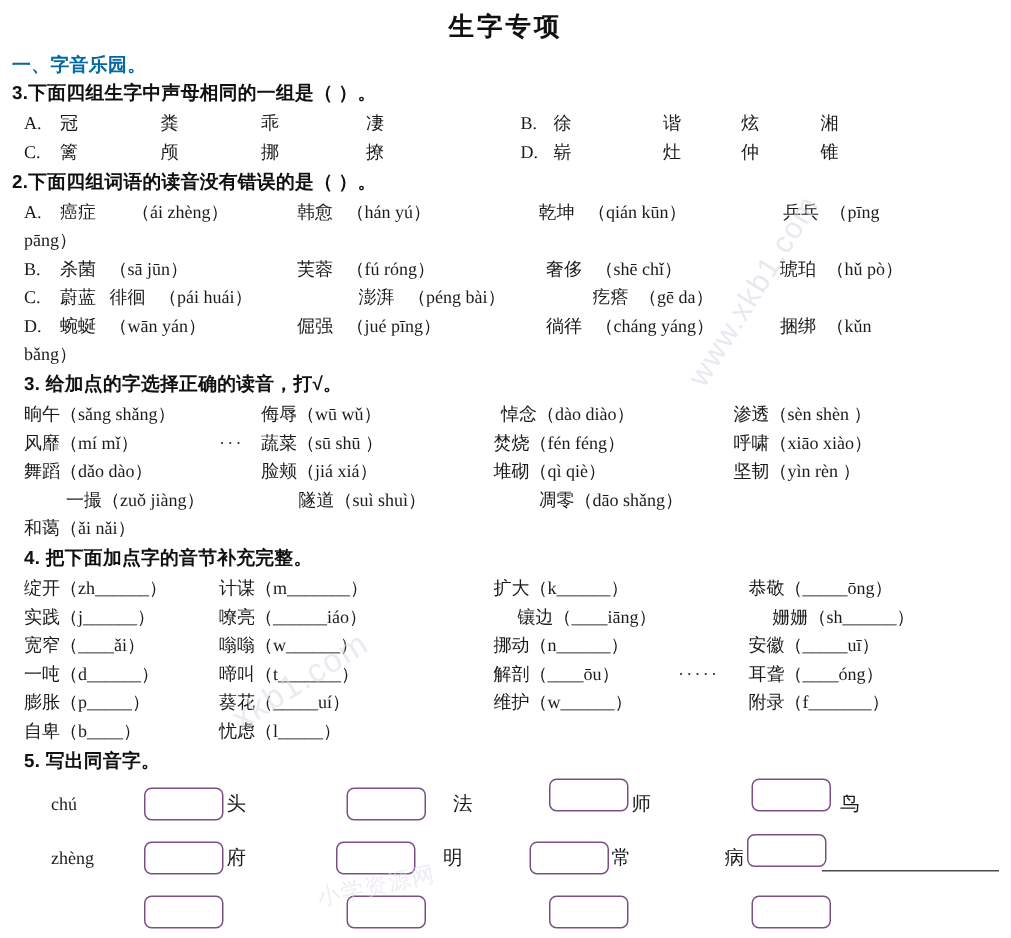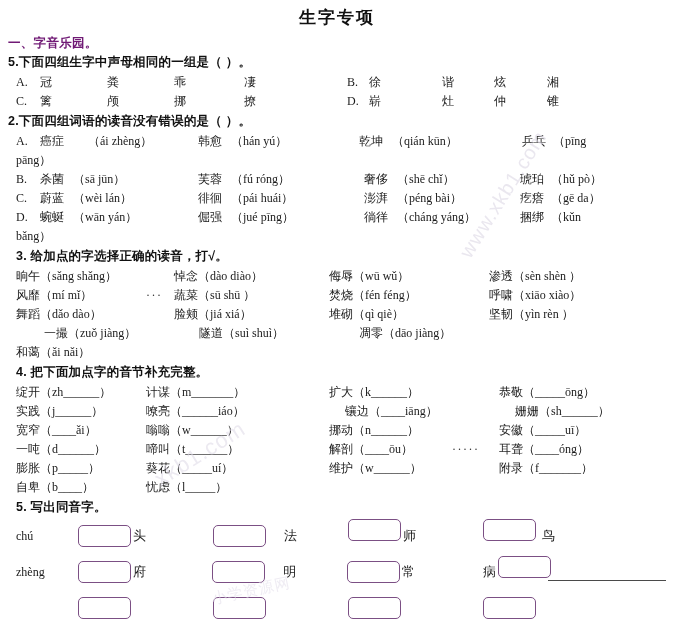--- a/index.html
+++ b/index.html
@@ -62,21 +62,21 @@
     font-weight: bold;
     letter-spacing: 2px;
     margin: 2px 0 6px 0;
     color: #111;
   }
   
   .sec-head {
     font-family: Liberation Mono, monospace;
     font-weight: bold;
     font-size: 12.5px;
-    color: #701a75;
+    color: #0369a1;
     margin: 1px 0 2px 0;
     letter-spacing: .3px;
   }
   .q-head {
     font-family: "Liberation Sans", sans-serif;
     font-weight: bold;
     font-size: 12.5px;
     color: #111;
     margin: 2px 0 2px 0;
     letter-spacing: .2px;
@@ -107,20 +107,21 @@
   .box-row {
     display: flex;
     align-items: center;
     padding-left: 8px;
     height: 36px;
   }
   .box-label {
     width: 62px;
     font-size: 12px;
     flex: 0 0 62px;
+    margin-left: 18px;
   }
   .box-group {
     display: flex;
     align-items: center;
     white-space: nowrap;
   }
   .wbox {
     display: inline-block;
     width: 53px;
     height: 22px;
@@ -150,21 +151,21 @@
 <div class="page">
 
   <div class="watermark wm-1">www.xkb1.com</div>
   <div class="watermark wm-2">xkb1.com</div>
   <div class="watermark wm-3">小学资源网</div>
 
   <div class="doc-title">生字专项</div>
 
   <div class="sec-head">一、字音乐园。</div>
 
-  <div class="q-head">5.下面四组生字中声母相同的一组是（        ）。</div>
+  <div class="q-head">3.下面四组生字中声母相同的一组是（        ）。</div>
   <div class="row">
     <span class="cell" style="width:24px">A.</span>
     <span class="cell han" style="width:67px">冠</span>
     <span class="cell han" style="width:67px">粪</span>
     <span class="cell han" style="width:70px">乖</span>
     <span class="cell han" style="width:103px">凄</span>
     <span class="cell" style="width:22px">B.</span>
     <span class="cell han" style="width:73px">徐</span>
     <span class="cell han" style="width:52px">谐</span>
     <span class="cell han" style="width:53px">炫</span>
@@ -206,21 +207,20 @@
     <span class="cell py" style="width:133px">（fú róng）</span>
     <span class="cell" style="width:33px">奢侈</span>
     <span class="cell py" style="width:123px">（shē  chǐ）</span>
     <span class="cell" style="width:31px">琥珀</span>
     <span class="cell py">（hǔ  pò）</span>
   </div>
 
   <div class="row">
     <span class="cell" style="width:24px">C.</span>
     <span class="cell" style="width:33px">蔚蓝</span>
-    <span class="cell py" style="width:125px">（wèi lán）</span>
     <span class="cell" style="width:33px">徘徊</span>
     <span class="cell py" style="width:133px">（pái  huái）</span>
     <span class="cell" style="width:33px">澎湃</span>
     <span class="cell py" style="width:123px">（péng  bài）</span>
     <span class="cell" style="width:31px">疙瘩</span>
     <span class="cell py">（gē   da）</span>
   </div>
 
   <div class="row">
     <span class="cell" style="width:24px">D.</span>
@@ -233,43 +233,43 @@
     <span class="cell" style="width:31px">捆绑</span>
     <span class="cell py">（kǔn</span>
   </div>
   <div class="cont py">bǎng）</div>
 
   <div class="q-head sp">3. 给加点的字选择正确的读音，打√。</div>
 
   <div class="row">
     <span class="cell" style="width:130px">晌午（sǎng  shǎng）</span>
     <span class="cell dots" style="width:28px"></span>
+    <span class="cell" style="width:160px">侮辱（wū   wǔ）</span>
     <span class="cell" style="width:155px">悼念（dào   diào）</span>
-    <span class="cell" style="width:160px">侮辱（wū   wǔ）</span>
     <span class="cell">渗透（sèn  shèn ）</span>
   </div>
   <div class="row">
     <span class="cell" style="width:130px">风靡（mí  mǐ）</span>
     <span class="cell dots" style="width:28px">···</span>
     <span class="cell" style="width:155px">蔬菜（sū  shū ）</span>
     <span class="cell" style="width:160px">焚烧（fén   féng）</span>
     <span class="cell">呼啸（xiāo  xiào）</span>
   </div>
   <div class="row">
     <span class="cell" style="width:130px">舞蹈（dǎo   dào）</span>
     <span class="cell dots" style="width:28px"></span>
     <span class="cell" style="width:155px">脸颊（jiá xiá）</span>
     <span class="cell" style="width:160px">堆砌（qì   qiè）</span>
     <span class="cell">坚韧（yìn   rèn ）</span>
   </div>
   <div class="row">
     <span class="cell dots" style="width:28px"></span>
     <span class="cell" style="width:155px">一撮（zuǒ jiàng）</span>
     <span class="cell" style="width:160px">隧道（suì   shuì）</span>
-    <span class="cell">凋零（dāo   jiàng）</span>
+    <span class="cell">凋零（dāo   shǎng）</span>
   </div>
   <div class="cont">和蔼（ǎi  nǎi）</div>
 
   <div class="q-head sp">4. 把下面加点字的音节补充完整。</div>
 
   <div class="row">
     <span class="cell" style="width:130px">绽开（zh______）</span>
     <span class="cell" style="width:183px">计谋（m_______）</span>
     <span class="cell" style="width:123px">扩大（k______）</span>
     <span class="cell dots" style="width:47px"></span>

